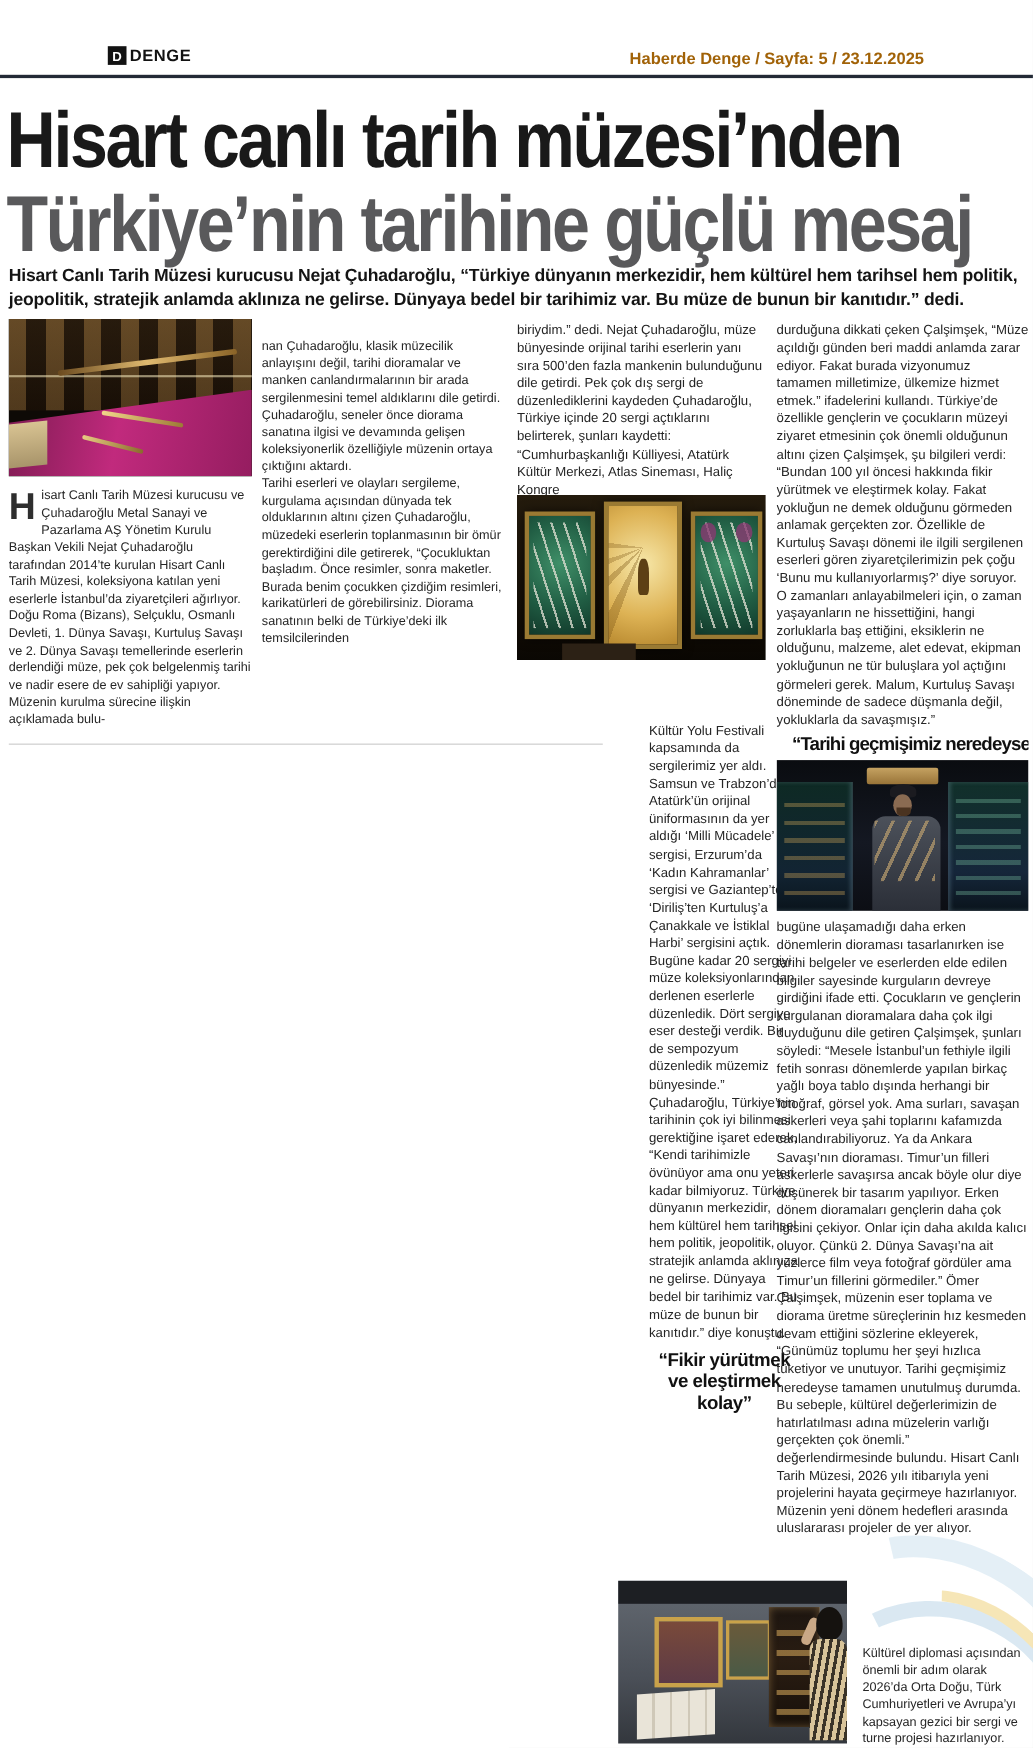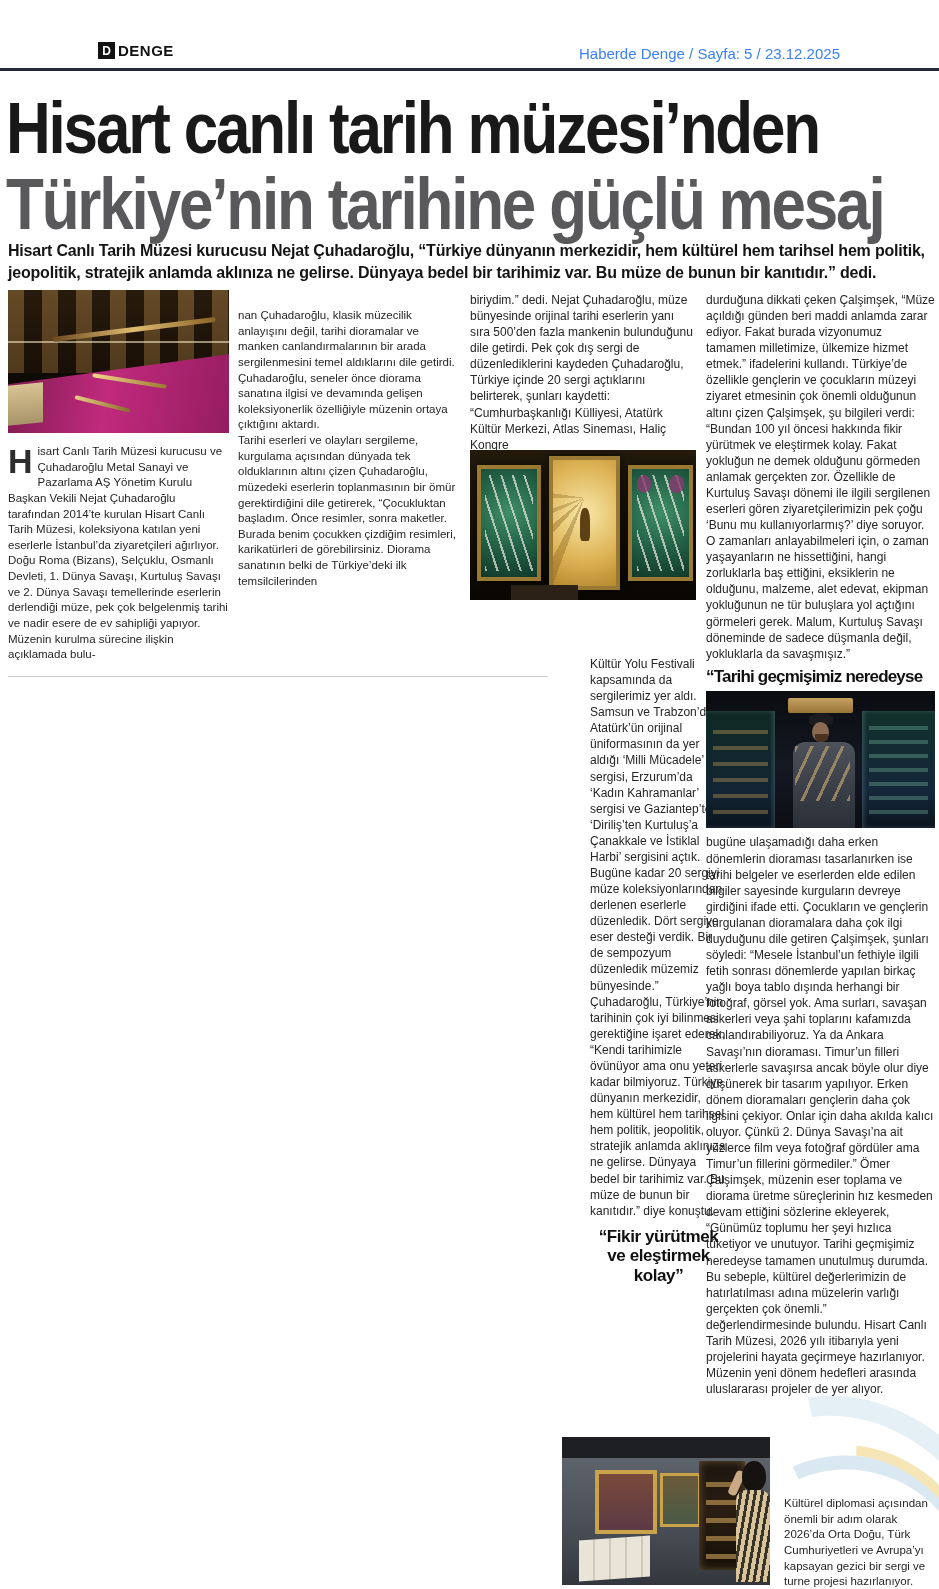--- a/index.html
+++ b/index.html
@@ -10,38 +10,38 @@
   }
   .abs { position:absolute; }
 
   
   .hdr-logo { left:98px; top:42px; display:flex; align-items:center; gap:3px; }
   .hdr-logo .mark {
     width:17px; height:17px; background:#121212; color:#fff; font-weight:bold;
     font-size:12px; display:flex; align-items:center; justify-content:center;
   }
   .hdr-logo .word { font-weight:bold; font-size:15px; letter-spacing:.5px; color:#121212; }
-  .hdr-right { top:45px; right:99px; font-weight:normal; font-size:15px; color:#3b82f6; }
+  .hdr-right { top:45px; right:99px; font-weight:bold; font-size:15px; color:#a16207; }
   .rule-top { left:0; top:68px; width:939px; height:3px; background:#232a36; }
 
   
   .hl { left:6px; font-weight:bold; white-space:nowrap; transform-origin:left top;
         letter-spacing:-2.5px; font-size:72px; line-height:1; transform:scaleX(0.86); }
   .hl1 { top:92px; color:#191919; }
   .hl2 { top:168px; color:#59595b; }
   .lede { left:8px; top:240px; width:926px; font-weight:bold; font-size:16px;
           line-height:1.35; color:#141414; letter-spacing:-0.2px; }
 
   
   .bt   { font-size:12px;   line-height:1.34; color:#252525; }
   .bt-sm{ font-size:11.5px; line-height:1.36; color:#252525; }
   .subhead { font-weight:bold; color:#101010; letter-spacing:-0.4px; }
   .sh-c2 { font-size:16.5px; line-height:1.18; margin:8px 0 4px 0; }
   .sh-c3 { font-size:17px;   line-height:1.15; margin:8px 0 5px 0;text-align:center; }
-  .sh-c4 { font-size:17px;   line-height:1.1;  margin:6px 0 5px 0; letter-spacing:-0.8px; white-space:nowrap; }
+  .sh-c4 { font-size:17px;   line-height:1.1;  margin:6px 0 5px 14px; letter-spacing:-0.8px; white-space:nowrap; }
   .dropcap { float:left; font-size:34px; line-height:30px; font-weight:bold;
              margin:2px 5px 0 0; color:#2e2e2e; }
 
   .col1-txt { left:8px;   top:444px; width:221px; max-height:228px; overflow:hidden; }
   .col2     { left:238px; top:308px; width:222px; max-height:382px; overflow:hidden; }
   .col3-p1  { left:470px; top:292px; width:226px; }
   .col3-p2  { left:470px; top:610px; width:226px; }
   .col3-nar { left:562px; top:656px; width:137px; max-height:778px; overflow:hidden;margin-left:28px; }
   .col4     { left:706px; top:292px; width:229px; max-height:1142px; overflow:hidden; z-index:1; }
   .col4-side{ left:784px; top:1496px; width:152px; z-index:2; }

